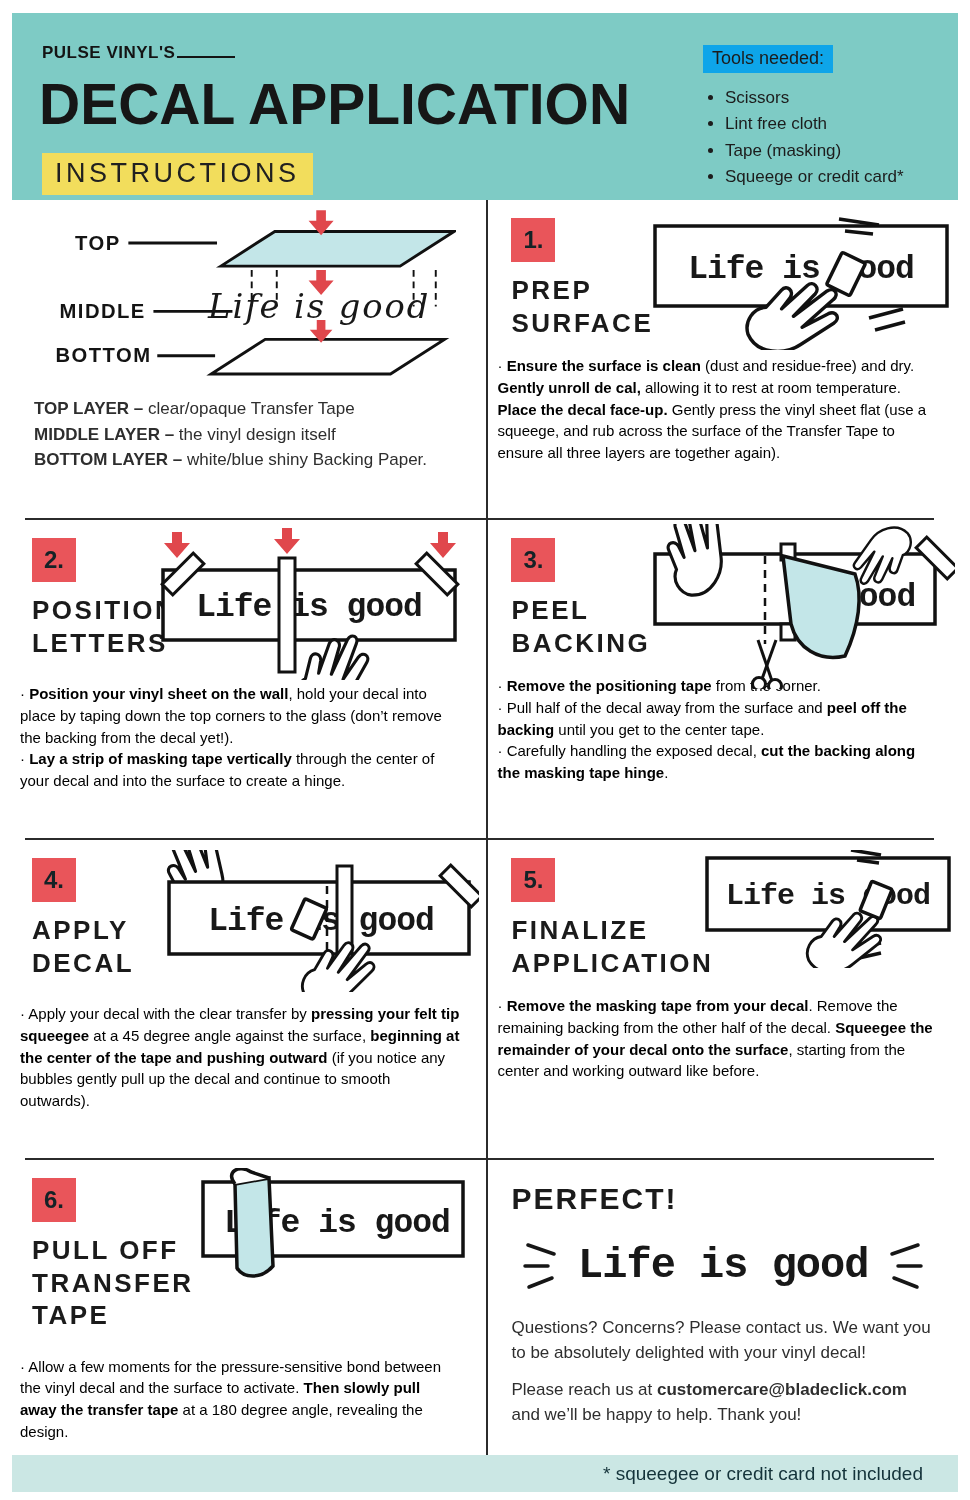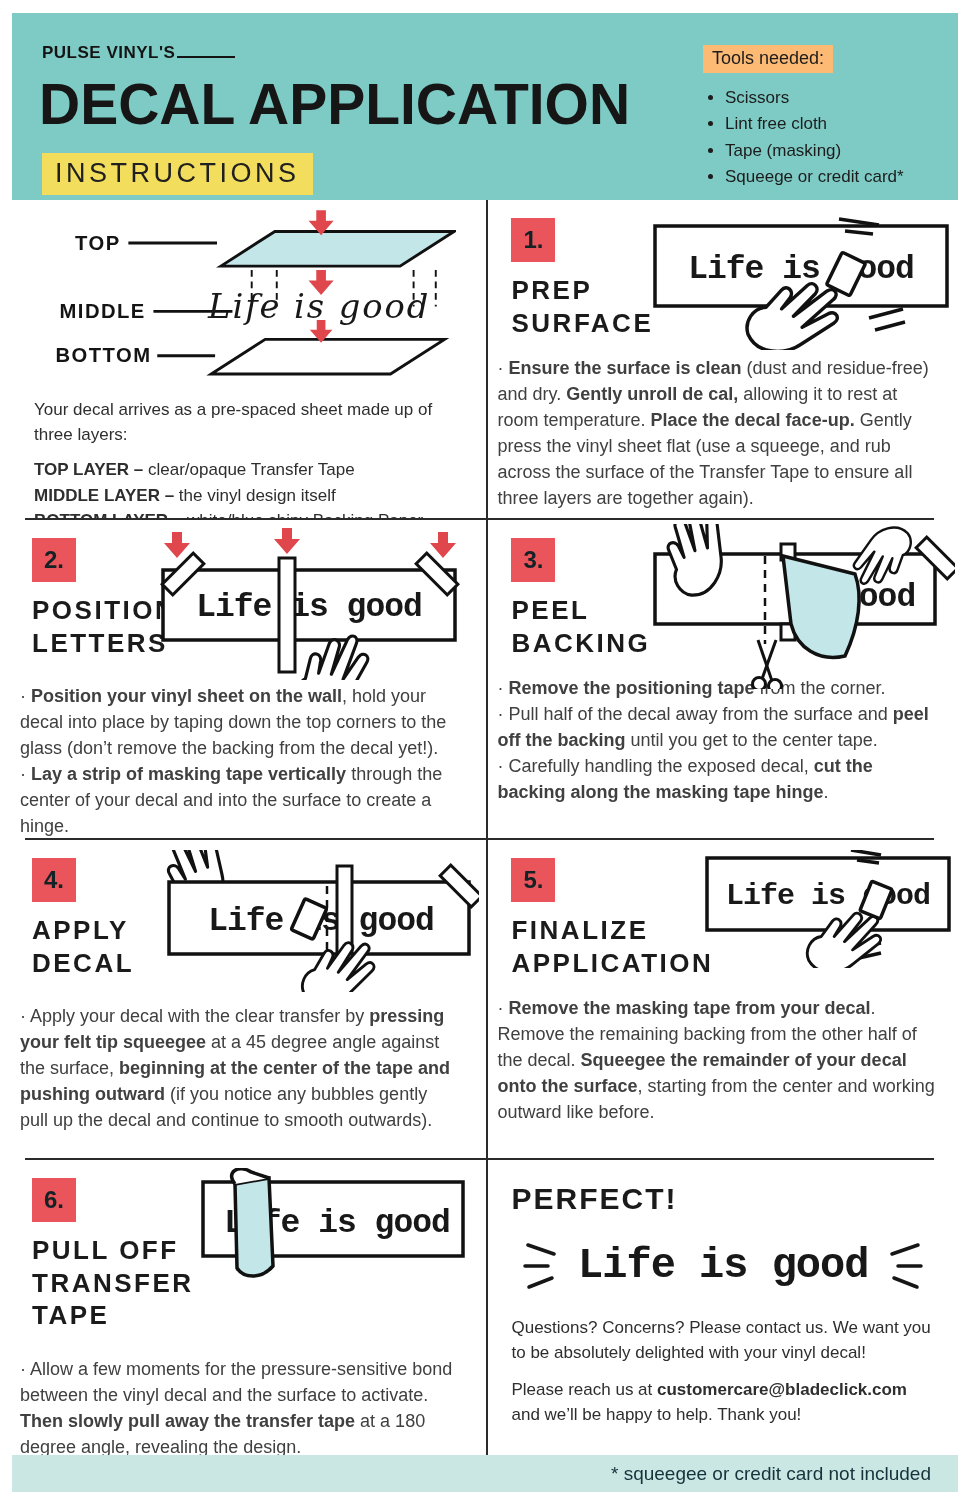--- a/index.html
+++ b/index.html
@@ -18,62 +18,62 @@
   }
   .brand { position: absolute; left: 30px; top: 30px; font-size: 17px; font-weight: bold;
            letter-spacing: .5px; color: #141414; }
   .brand-line { display: inline-block; width: 58px; border-bottom: 2.5px solid #141414;
                 margin-left: 2px; vertical-align: baseline; }
   .title { position: absolute; left: 27px; top: 58px; font-size: 57px; font-weight: bold;
            letter-spacing: 0; color: #161616; white-space: nowrap; }
   .subtitle { position: absolute; left: 30px; top: 140px; background: #F2DD5C;
               padding: 5px 13px 6px; font-size: 27px; letter-spacing: 3.5px; color: #202020; }
   .tools { position: absolute; left: 691px; top: 32px; width: 250px; }
-  .tools-label { display: inline-block; background: #fdba74; padding: 3px 9px 4px;
+  .tools-label { display: inline-block; background: #0ea5e9; padding: 3px 9px 4px;
                  font-size: 18px; color: #1c1c1c; }
   .tools-list { margin: 12px 0 0 22px; font-size: 17px; line-height: 1.55; color: #1c1c1c; }
 
   
   .content { position: absolute; left: 0; right: 11px; top: 200px; height: 1255px; }
   .vline { position: absolute; left: 486px; top: 0; width: 2px; height: 100%; background: #2b2b2b; }
   .row { display: flex; }
   .row-divider { height: 2px; background: #2b2b2b; margin: 0 25px; }
   .r1, .r2, .r3 { height: 318px; }
   .r4 { height: 295px; }
   .cell { position: relative; overflow: hidden; }
   .cell.left  { width: 486px; padding: 0 22px 0 32px; }
   .cell.right { width: 482px; padding: 0 24px 0 30px; }
 
   .badge { width: 44px; height: 44px; margin-top: 18px; background: #E9555A;
            display: flex; align-items: center; justify-content: center;
            font-size: 24px; font-weight: bold; color: #142226; }
   .step-title { font-size: 26px; font-weight: bold; letter-spacing: 2.5px; line-height: 1.25;
                 color: #1b1b1b; margin-top: 12px; white-space: pre-line; width: 230px; }
-  .body { margin: 16px 0 0 -12px; font-size: 18px; line-height: 1.45; color: #404040; }
+  .body { margin: 16px 0 0 -12px; font-size: 15px; line-height: 1.45; color: #000000; }
   .cell.left .body { margin-left: -12px; margin-top: 24px; }
   .cell.right .body { margin-left: -14px; }
   .body p { margin: 0; }
   .illus { position: absolute; }
 
   
   .intro-p { margin: 12px 0 0 2px; font-size: 17px; line-height: 1.45; width: 420px; }
   .layer-lines { margin: 10px 0 0 2px; font-size: 17px; line-height: 1.5; }
 
   
   .perfect-h { margin-top: 22px; font-size: 30px; font-weight: bold; letter-spacing: 2px; color: #1b1b1b; }
   .perfect-decal { margin-top: 24px; display: flex; align-items: center; justify-content: center; gap: 18px; }
   .perfect-decal .slab-big { font-family: "Liberation Mono","DejaVu Sans Mono",monospace;
                              font-weight: bold; font-size: 42px; letter-spacing: -1px; color: #181818; }
   .perfect-body { margin-top: 24px; font-size: 17px; line-height: 1.45; }
   .perfect-body p { margin: 0 0 13px; }
 
   
   .footer { position: absolute; left: 12px; right: 12px; top: 1455px; height: 37px;
             background: #CBE7E4; text-align: right; line-height: 37px;
-            font-size: 19px; color: #14333a; padding-right: 27px; }
+            font-size: 19px; color: #14333a; padding-right: 35px; }
 
   
   svg text.slab { font-family: "Liberation Mono","DejaVu Sans Mono",monospace;
                   font-weight: bold; letter-spacing: -1px; fill: #181818; }
   svg text.script { font-family: "DejaVu Serif", serif; font-style: italic;
                     font-size: 35px; letter-spacing: 2px; fill: #181818; }
   svg text.dlabel { font-family: "Liberation Sans", sans-serif; font-weight: bold;
                     font-size: 21px; letter-spacing: 1.5px; fill: #141414; }
 </style>
 </head>
@@ -132,21 +132,20 @@
             <line x1="228" y1="62" x2="228" y2="100"></line>
               <line x1="254" y1="62" x2="254" y2="100"></line>
             <line x1="396" y1="62" x2="396" y2="100"></line>
               <line x1="419" y1="62" x2="419" y2="100"></line>
           </g>
           <use href="#arrow" transform="translate(300,0)"></use>
           <use href="#arrow" transform="translate(300,62)"></use>
           <use href="#arrow" transform="translate(300,114) scale(0.9)"></use>
           <text class="script" x="298" y="112" text-anchor="middle">Life is good</text>
         </svg>
-        <p class="intro-p">Your decal arrives as a pre-spaced sheet made up of three layers:</p>
         <div class="layer-lines">
             <div><b>TOP LAYER –</b><span> clear/opaque Transfer Tape</span></div>
             <div><b>MIDDLE LAYER –</b><span> the vinyl design itself</span></div>
             <div><b>BOTTOM LAYER –</b><span> white/blue shiny Backing Paper.</span></div>
           </div>
       </div>
 
       <div class="cell right">
         <div class="badge">
             <span>1.</span>

